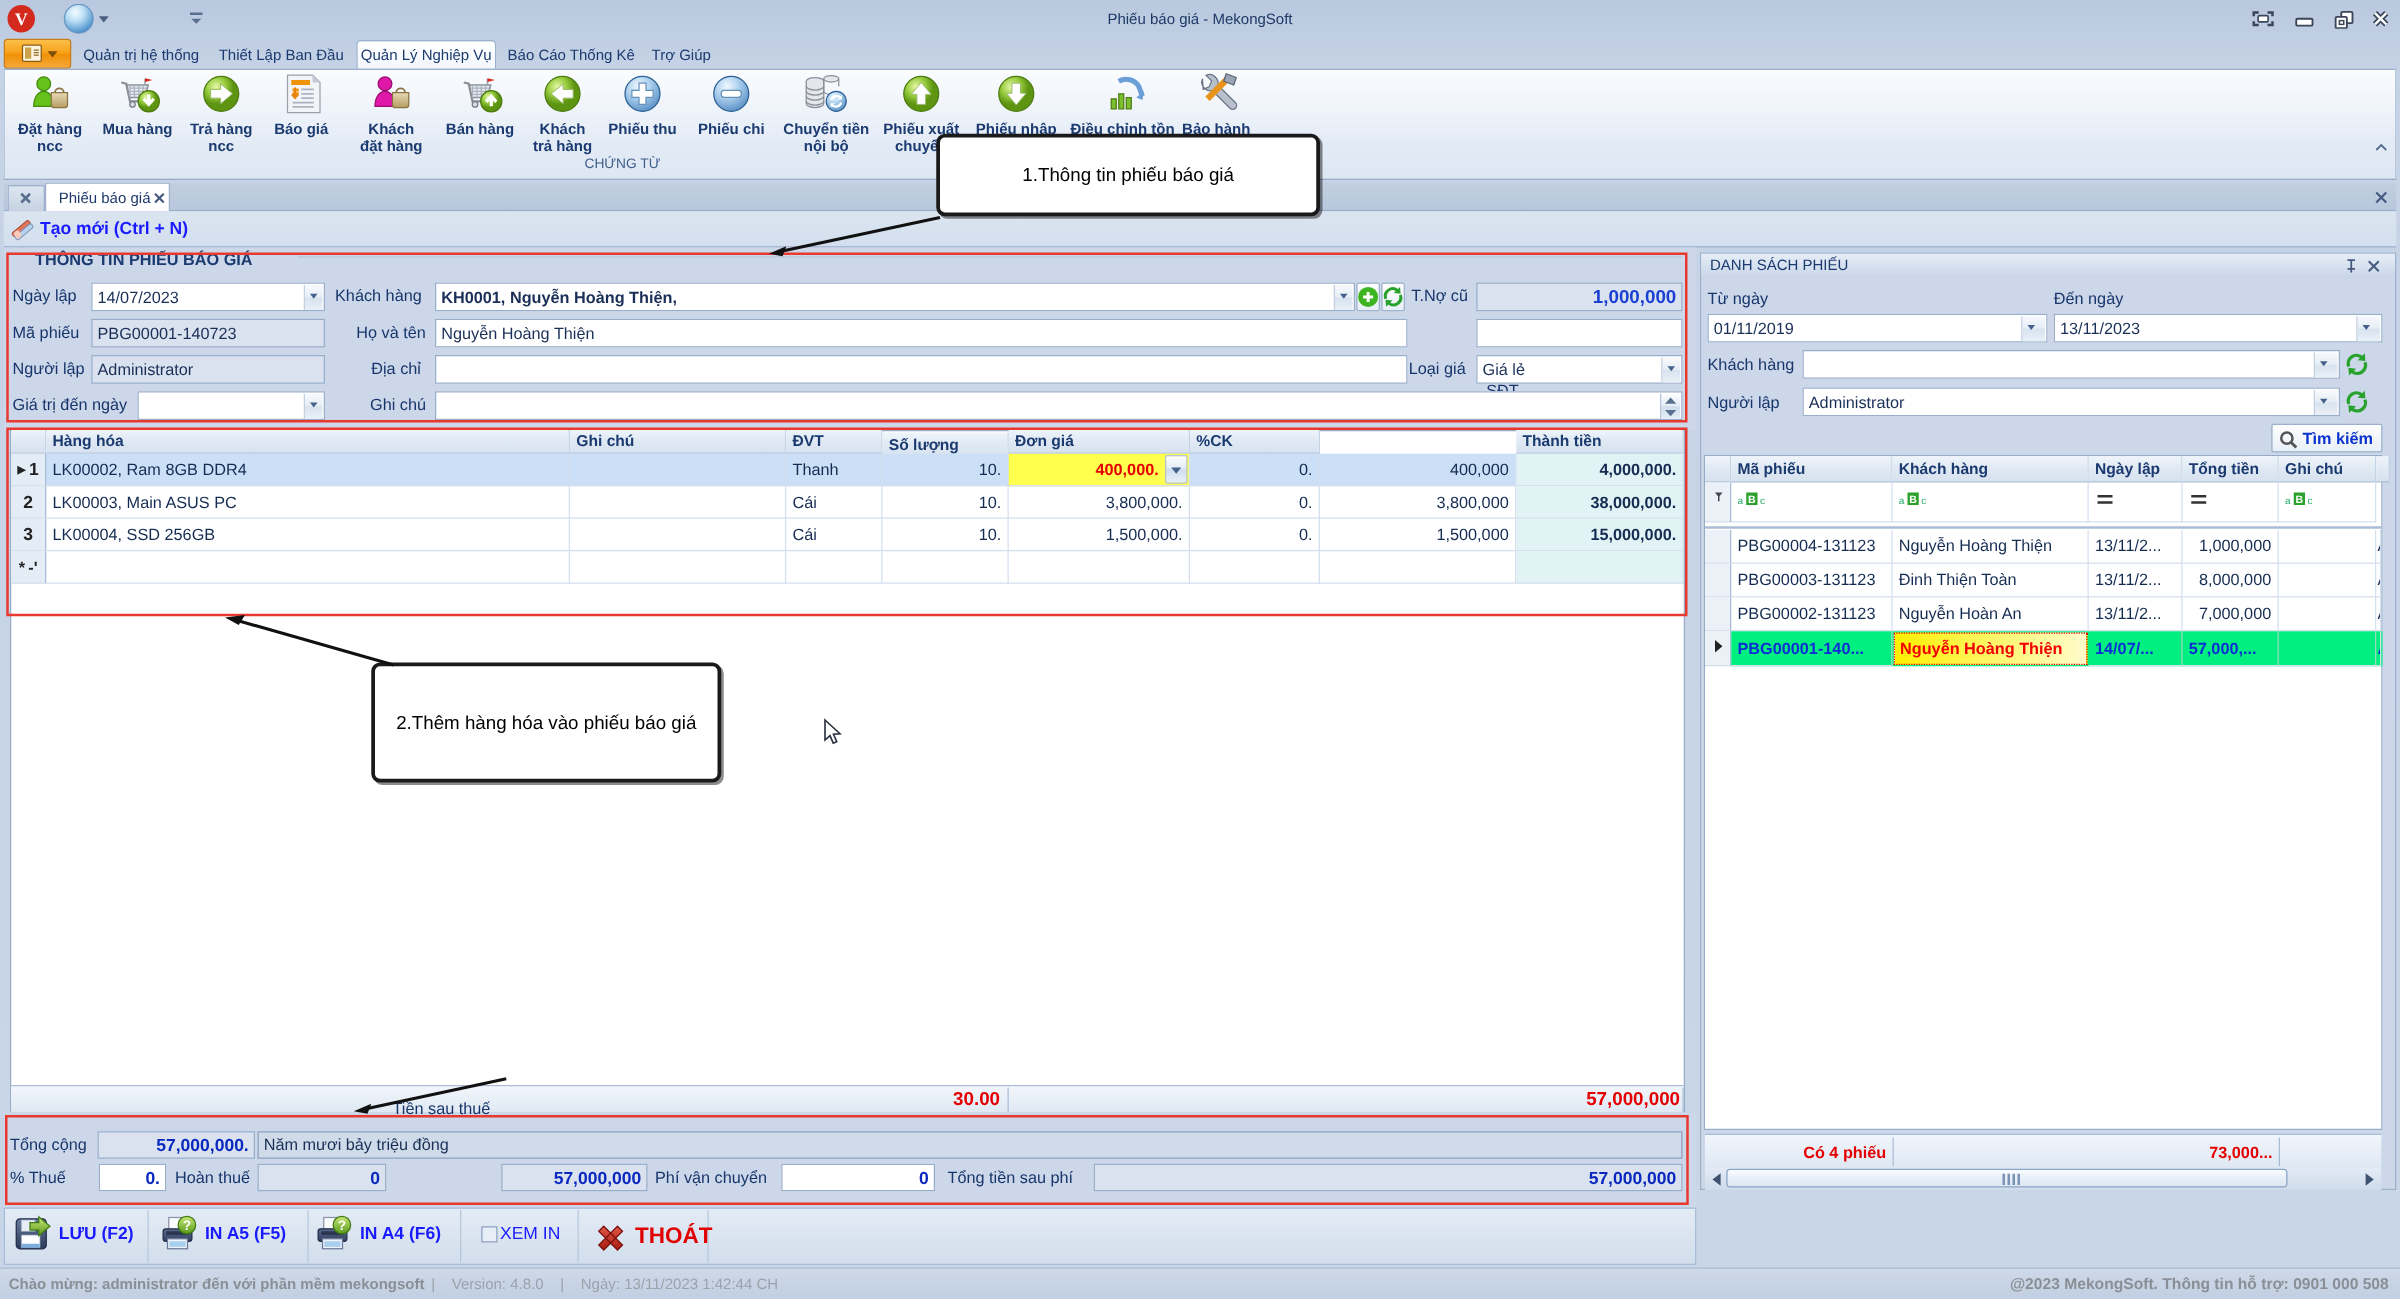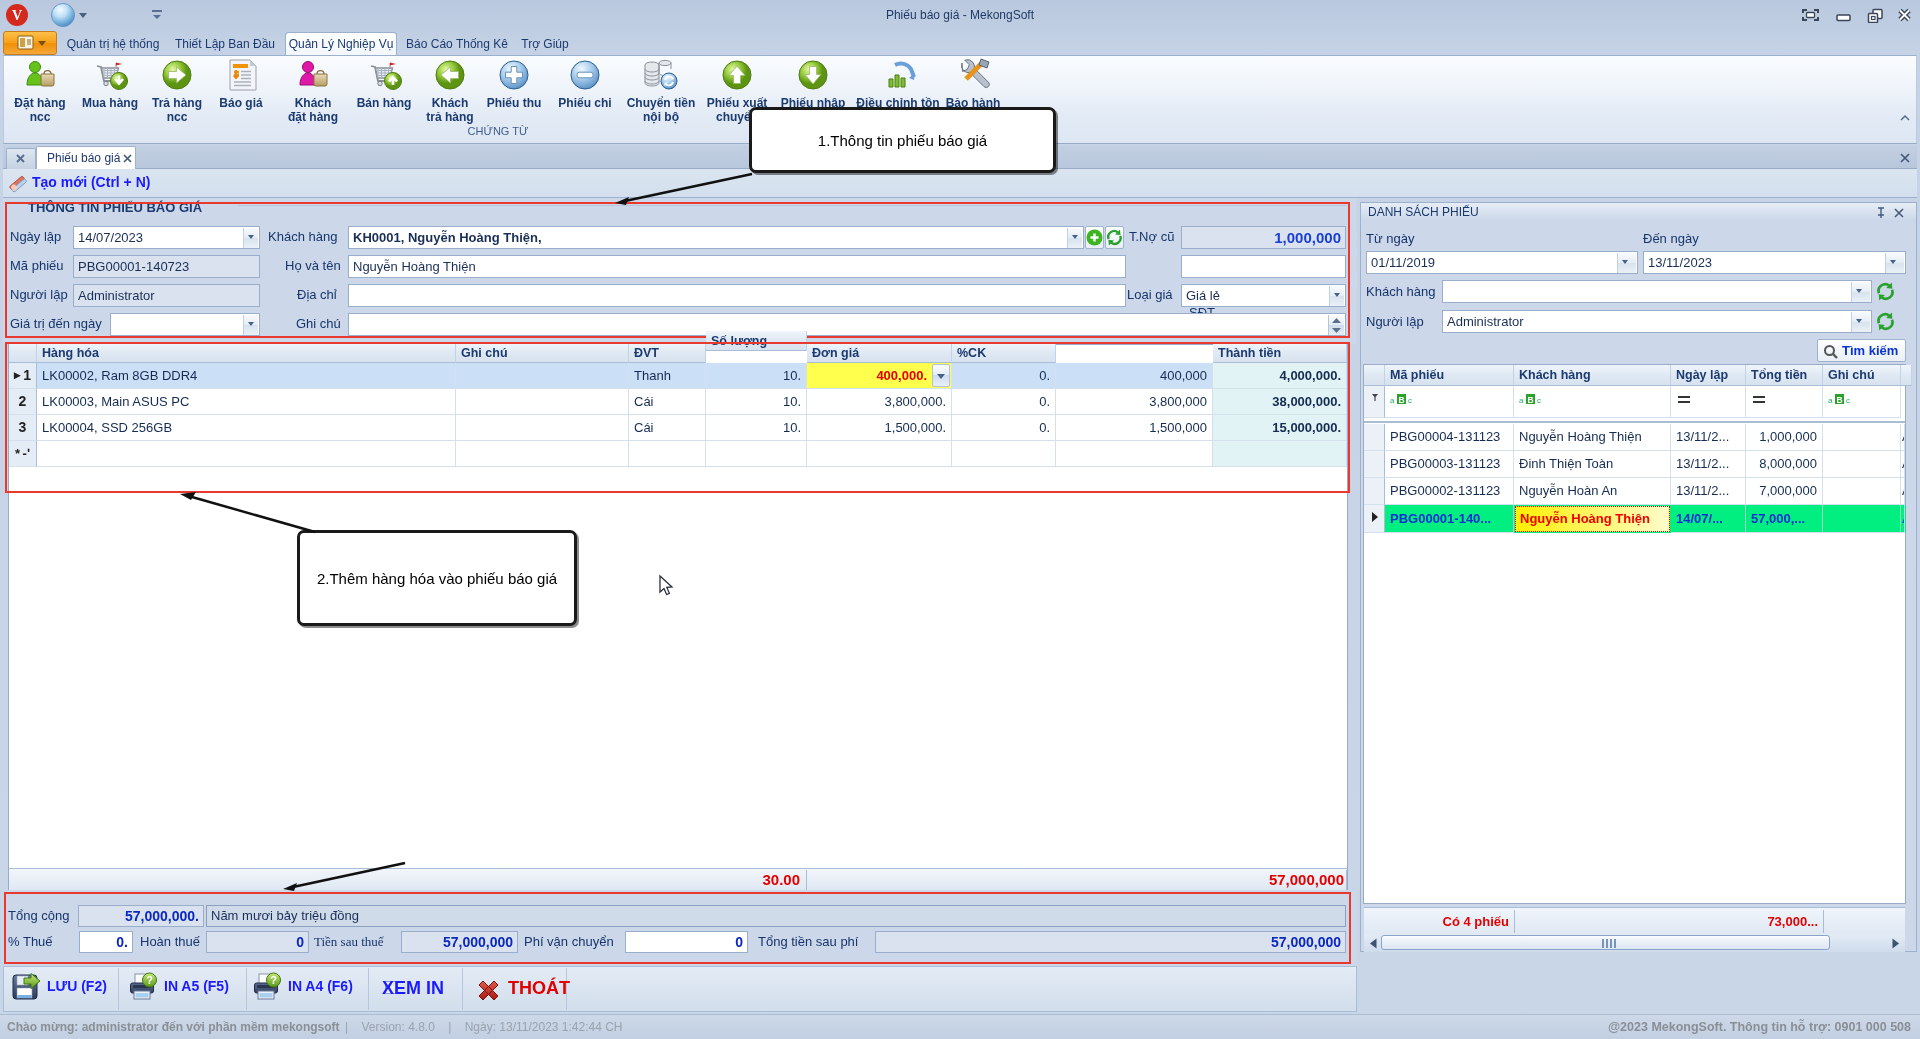--- a/index.html
+++ b/index.html
@@ -324,21 +324,21 @@
     <div class="redbox" style="left:5px;top:202px;width:1345px;height:136px;"></div>
   </div>
 
   <div id="grid">
     <div class="abs" style="left:8px;top:344px;width:1340px;height:546px;background:#fff;border:1px solid #98acc8;"></div>
 
     <div class="gh" style="left:9px;top:343px;width:28px;height:20px;"></div>
     <div class="gh" style="left:37px;top:343px;width:419px;height:20px;">Hàng hóa</div>
     <div class="gh" style="left:456px;top:343px;width:173px;height:20px;">Ghi chú</div>
     <div class="gh" style="left:629px;top:343px;width:77px;height:20px;">ĐVT</div>
-    <div class="gh" style="left:706px;top:331px;width:101px;height:20px;">Số lượng</div>
+    <div class="gh" style="left:706px;top:346px;width:101px;height:20px;">Số lượng</div>
     <div class="gh" style="left:807px;top:343px;width:145px;height:20px;">Đơn giá</div>
     <div class="gh" style="left:952px;top:343px;width:104px;height:20px;">%CK</div>
     <div class="gh" style="left:1056px;top:343px;width:157px;height:20px;margin-top:20px;">ĐG Sau CK</div>
     <div class="gh" style="left:1213px;top:343px;width:134px;height:20px;">Thành tiền</div>
 
     <div class="abs" style="left:9px;top:363px;width:1338px;height:26px;background:#cbdff6;"></div>
     <div class="gc" style="left:9px;top:363px;width:28px;height:26px;background:#e4ecf5;border-right:1px solid #a9bdd6;padding:0;text-align:center;font-weight:bold;color:#222;font-size:14px;"><span style="font-size:8.5px;vertical-align:2px;">▶</span> 1</div>
     <div class="gc" style="left:37px;top:363px;width:419px;height:26px;">LK00002, Ram 8GB DDR4</div>
     <div class="gc" style="left:456px;top:363px;width:173px;height:26px;"></div>
     <div class="gc" style="left:629px;top:363px;width:77px;height:26px;">Thanh</div>
@@ -393,21 +393,21 @@
 
   <div id="totals">
     <div class="abs" style="left:3px;top:890px;width:1354px;height:76px;background:#ccd8e9;"></div>
     <div class="lbl" style="left:8px;top:905px;">Tổng cộng</div>
     <div class="fld ro num" style="left:78px;top:905px;width:126px;height:22px;line-height:20px;font-size:14px;">57,000,000.</div>
     <div class="fld" style="left:206px;top:905px;width:1140px;height:22px;line-height:20px;background:#cfdbe9;border-color:#8aa0c0;">Năm mươi bảy triệu đồng</div>
     <div class="lbl" style="left:8px;top:931px;">% Thuế</div>
     <div class="fld num" style="left:79px;top:931px;width:54px;height:22px;line-height:20px;font-size:14px;">0.</div>
     <div class="lbl" style="left:140px;top:931px;">Hoàn thuế</div>
     <div class="fld ro num" style="left:206px;top:931px;width:103px;height:22px;line-height:20px;font-size:14px;">0</div>
-    <div class="lbl" style="left:314px;top:931px;font-family:Liberation Serif, serif;">Tiền sau thuế</div>
+    <div class="lbl" style="left:314px;top:876px;">Tiền sau thuế</div>
     <div class="fld ro num" style="left:401px;top:931px;width:117px;height:22px;line-height:20px;font-size:14px;">57,000,000</div>
     <div class="lbl" style="left:524px;top:931px;">Phí vận chuyển</div>
     <div class="fld num" style="left:625px;top:931px;width:123px;height:22px;line-height:20px;font-size:14px;">0</div>
     <div class="lbl" style="left:758px;top:931px;">Tổng tiền sau phí</div>
     <div class="fld ro num" style="left:875px;top:931px;width:471px;height:22px;line-height:20px;font-size:14px;">57,000,000</div>
     <div class="redbox" style="left:4px;top:892px;width:1347px;height:72px;"></div>
   </div>
 
   <div id="btnbar">
     <div class="abs" style="left:3px;top:966px;width:1354px;height:46px;background:linear-gradient(180deg,#e3ebf5,#d2deec);border:1px solid #a9bdd6;"></div>
@@ -458,21 +458,21 @@
       <rect x="2.5" y="11" width="23" height="10" rx="2" fill="url(#prnb)" stroke="#232e4a"></rect>
       <rect x="5" y="13" width="18" height="3" rx="1" fill="#2a3552"></rect>
       <rect x="6" y="19" width="16" height="8" fill="#eef2f8" stroke="#6a7898"></rect>
       <rect x="7.5" y="21" width="13" height="4.5" fill="#a8d0ee"></rect>
       <circle cx="21.5" cy="8" r="7" fill="url(#garr)" stroke="#3f7a10"></circle>
       <text x="21.5" y="12" font-size="11" font-weight="bold" fill="#fff" text-anchor="middle">?</text>
     </svg>
     <div class="abs" style="left:288px;top:978px;font-size:14px;font-weight:bold;color:#1a1aff;">IN A4 (F6)</div>
 
     <div class="abs" style="left:385px;top:981px;width:13px;height:13px;background:#e8eef6;border:1px solid #8aa0c0;"></div>
-    <div class="abs" style="left:382px;top:978px;font-size:18px;font-weight:bold;color:#1a1aff;">XEM IN</div>
+    <div class="abs" style="left:400px;top:978px;font-size:14px;font-weight:normal;color:#1a1aff;">XEM IN</div>
 
     <svg class="abs" style="left:472px;top:975px;" width="30" height="30">
       <defs>
           <linearGradient id="redx" x1="0" y1="0" x2="0" y2="1">
             <stop offset="0%" stop-color="#e05a4a"></stop>
             <stop offset="100%" stop-color="#a81a10"></stop>
           </linearGradient>
         </defs>
       <path d="M7 10 l4 -4 l15 15 l-4 4 z M22 6 l4 4 l-15 15 l-4 -4 z" fill="url(#redx)" stroke="#7a100a" stroke-width="1"></path>
     </svg>

